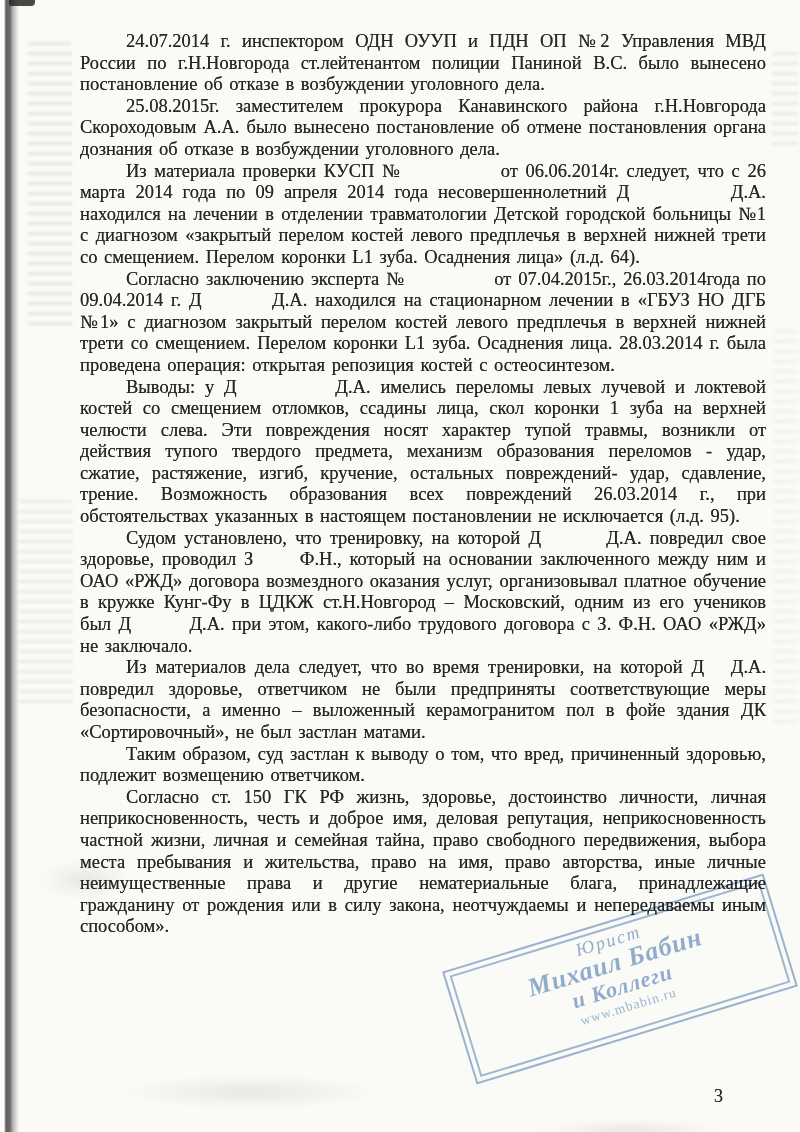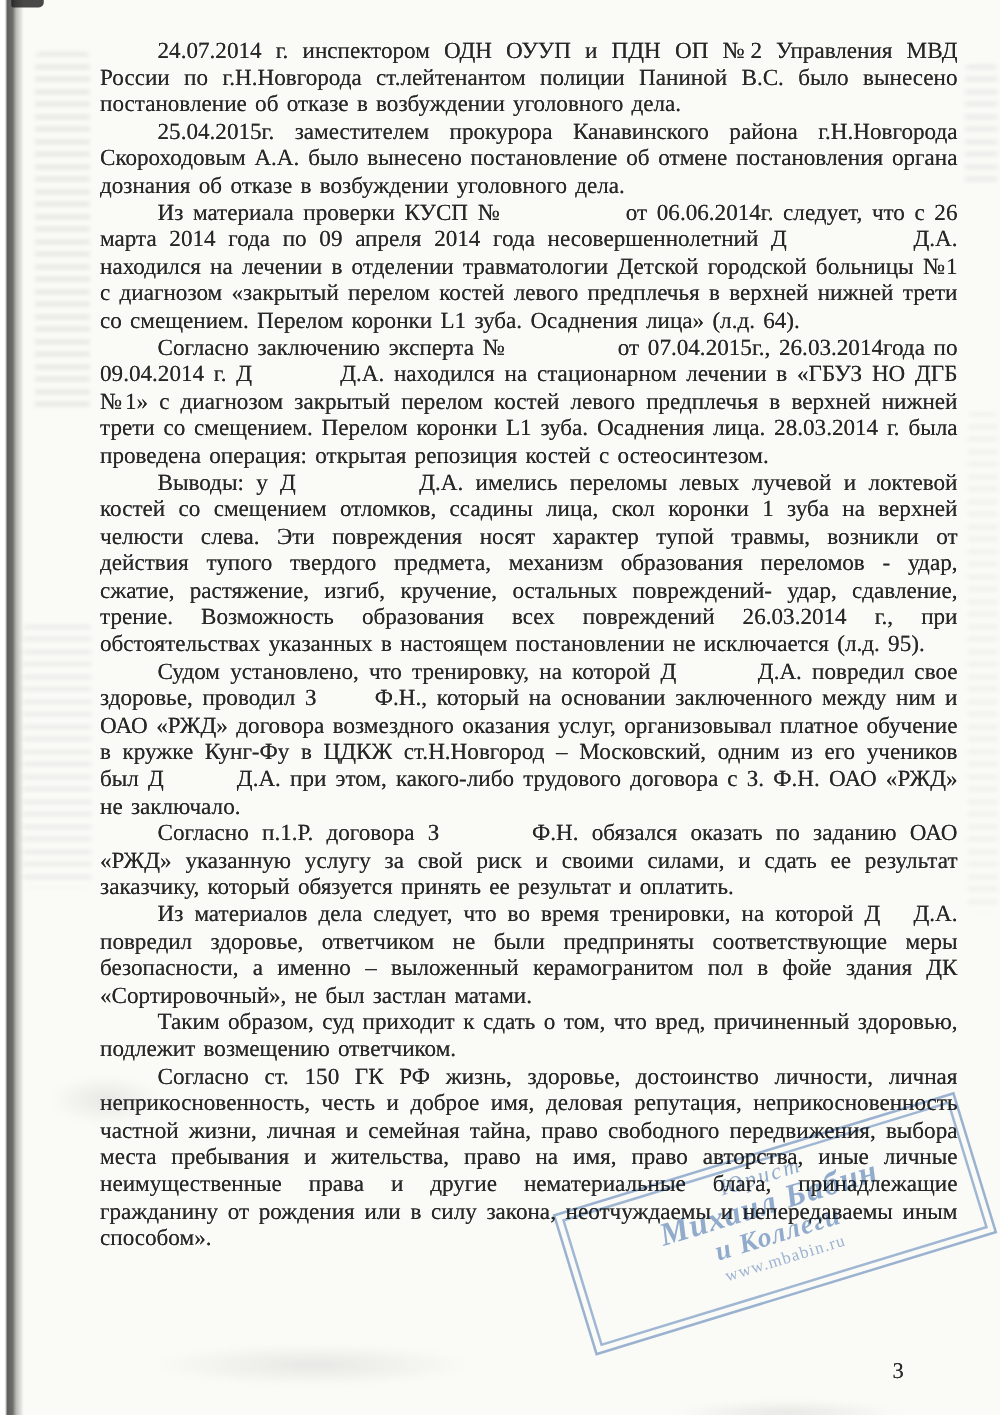--- a/index.html
+++ b/index.html
@@ -80,28 +80,27 @@
   <div class="ghost" style="left:28px;top:42px;width:44px;height:290px;"></div>
   <div class="ghost" style="left:18px;top:500px;width:55px;height:210px;opacity:.7;"></div>
   <div class="ghost" style="left:772px;top:52px;width:26px;height:95px;opacity:.8;"></div>
   <div class="ghost" style="left:774px;top:330px;width:24px;height:400px;opacity:.5;"></div>
   <div class="blotch" style="left:40px;top:860px;width:90px;height:40px;"></div>
   <div class="blotch" style="left:120px;top:1075px;width:260px;height:34px;"></div>
   <div class="blotch" style="left:540px;top:1120px;width:180px;height:20px;"></div>
 
   <div class="text-block">
     <p>24.07.2014 г. инспектором ОДН ОУУП и ПДН ОП №2 Управления МВД России по г.Н.Новгорода ст.лейтенантом полиции Паниной В.С. было вынесено постановление об отказе в возбуждении уголовного дела.</p>
-    <p>25.04.2015г. заместителем прокурора Канавинского района г.Н.Новгорода Скороходовым А.А. было вынесено постановление об отмене постановления органа дознания об отказе в возбуждении уголовного дела.</p>
+    <p>25.08.2015г. заместителем прокурора Канавинского района г.Н.Новгорода Скороходовым А.А. было вынесено постановление об отмене постановления органа дознания об отказе в возбуждении уголовного дела.</p>
     <p>Из материала проверки КУСП №&nbsp;&nbsp;&nbsp;&nbsp;&nbsp;&nbsp;&nbsp;&nbsp;&nbsp;&nbsp;&nbsp;&nbsp; от 06.06.2014г. следует, что с 26 марта 2014 года по 09 апреля 2014 года несовершеннолетний Д&nbsp;&nbsp;&nbsp;&nbsp;&nbsp;&nbsp;&nbsp;&nbsp;&nbsp; Д.А. находился на лечении в отделении травматологии Детской городской больницы №1 с диагнозом «закрытый перелом костей левого предплечья в верхней нижней трети со смещением. Перелом коронки L1 зуба. Осаднения лица» (л.д. 64).</p>
     <p>Согласно заключению эксперта №&nbsp;&nbsp;&nbsp;&nbsp;&nbsp;&nbsp;&nbsp;&nbsp;&nbsp;&nbsp;&nbsp;&nbsp; от 07.04.2015г., 26.03.2014года по 09.04.2014 г. Д&nbsp;&nbsp;&nbsp;&nbsp;&nbsp;&nbsp;&nbsp;&nbsp; Д.А. находился на стационарном лечении в «ГБУЗ НО ДГБ №1» с диагнозом закрытый перелом костей левого предплечья в верхней нижней трети со смещением. Перелом коронки L1 зуба. Осаднения лица. 28.03.2014 г. была проведена операция: открытая репозиция костей с остеосинтезом.</p>
     <p>Выводы: у Д&nbsp;&nbsp;&nbsp;&nbsp;&nbsp;&nbsp;&nbsp;&nbsp;&nbsp; Д.А. имелись переломы левых лучевой и локтевой костей со смещением отломков, ссадины лица, скол коронки 1 зуба на верхней челюсти слева. Эти повреждения носят характер тупой травмы, возникли от действия тупого твердого предмета, механизм образования переломов - удар, сжатие, растяжение, изгиб, кручение, остальных повреждений- удар, сдавление, трение. Возможность образования всех повреждений 26.03.2014 г., при обстоятельствах указанных в настоящем постановлении не исключается (л.д. 95).</p>
     <p>Судом установлено, что тренировку, на которой Д&nbsp;&nbsp;&nbsp;&nbsp;&nbsp;&nbsp;&nbsp; Д.А. повредил свое здоровье, проводил З&nbsp;&nbsp;&nbsp;&nbsp;&nbsp; Ф.Н., который на основании заключенного между ним и ОАО «РЖД» договора возмездного оказания услуг, организовывал платное обучение в кружке Кунг-Фу в ЦДКЖ ст.Н.Новгород – Московский, одним из его учеников был Д&nbsp;&nbsp;&nbsp;&nbsp;&nbsp;&nbsp;&nbsp; Д.А. при этом, какого-либо трудового договора с З. Ф.Н. ОАО «РЖД» не заключало.</p>
-    <p>Согласно п.1.Р. договора З&nbsp;&nbsp;&nbsp;&nbsp;&nbsp;&nbsp; Ф.Н. обязался оказать по заданию ОАО «РЖД» указанную услугу за свой риск и своими силами, и сдать ее результат заказчику, который обязуется принять ее результат и оплатить.</p>
     <p>Из материалов дела следует, что во время тренировки, на которой Д&nbsp;&nbsp; Д.А. повредил здоровье, ответчиком не были предприняты соответствующие меры безопасности, а именно – выложенный керамогранитом пол в фойе здания ДК «Сортировочный», не был застлан матами.</p>
-    <p>Таким образом, суд приходит к сдать о том, что вред, причиненный здоровью, подлежит возмещению ответчиком.</p>
+    <p>Таким образом, суд застлан к выводу о том, что вред, причиненный здоровью, подлежит возмещению ответчиком.</p>
     <p>Согласно ст. 150 ГК РФ жизнь, здоровье, достоинство личности, личная неприкосновенность, честь и доброе имя, деловая репутация, неприкосновенность частной жизни, личная и семейная тайна, право свободного передвижения, выбора места пребывания и жительства, право на имя, право авторства, иные личные неимущественные права и другие нематериальные блага, принадлежащие гражданину от рождения или в силу закона, неотчуждаемы и непередаваемы иным способом».</p>
   </div>
 
   <div class="stamp">
     <div class="stamp-inner">
       <div class="stamp-role">Юрист</div>
       <div class="stamp-name">Михаил Бабин</div>
       <div class="stamp-sub">и Коллеги</div>
       <div class="stamp-url">www.mbabin.ru</div>
     </div>

